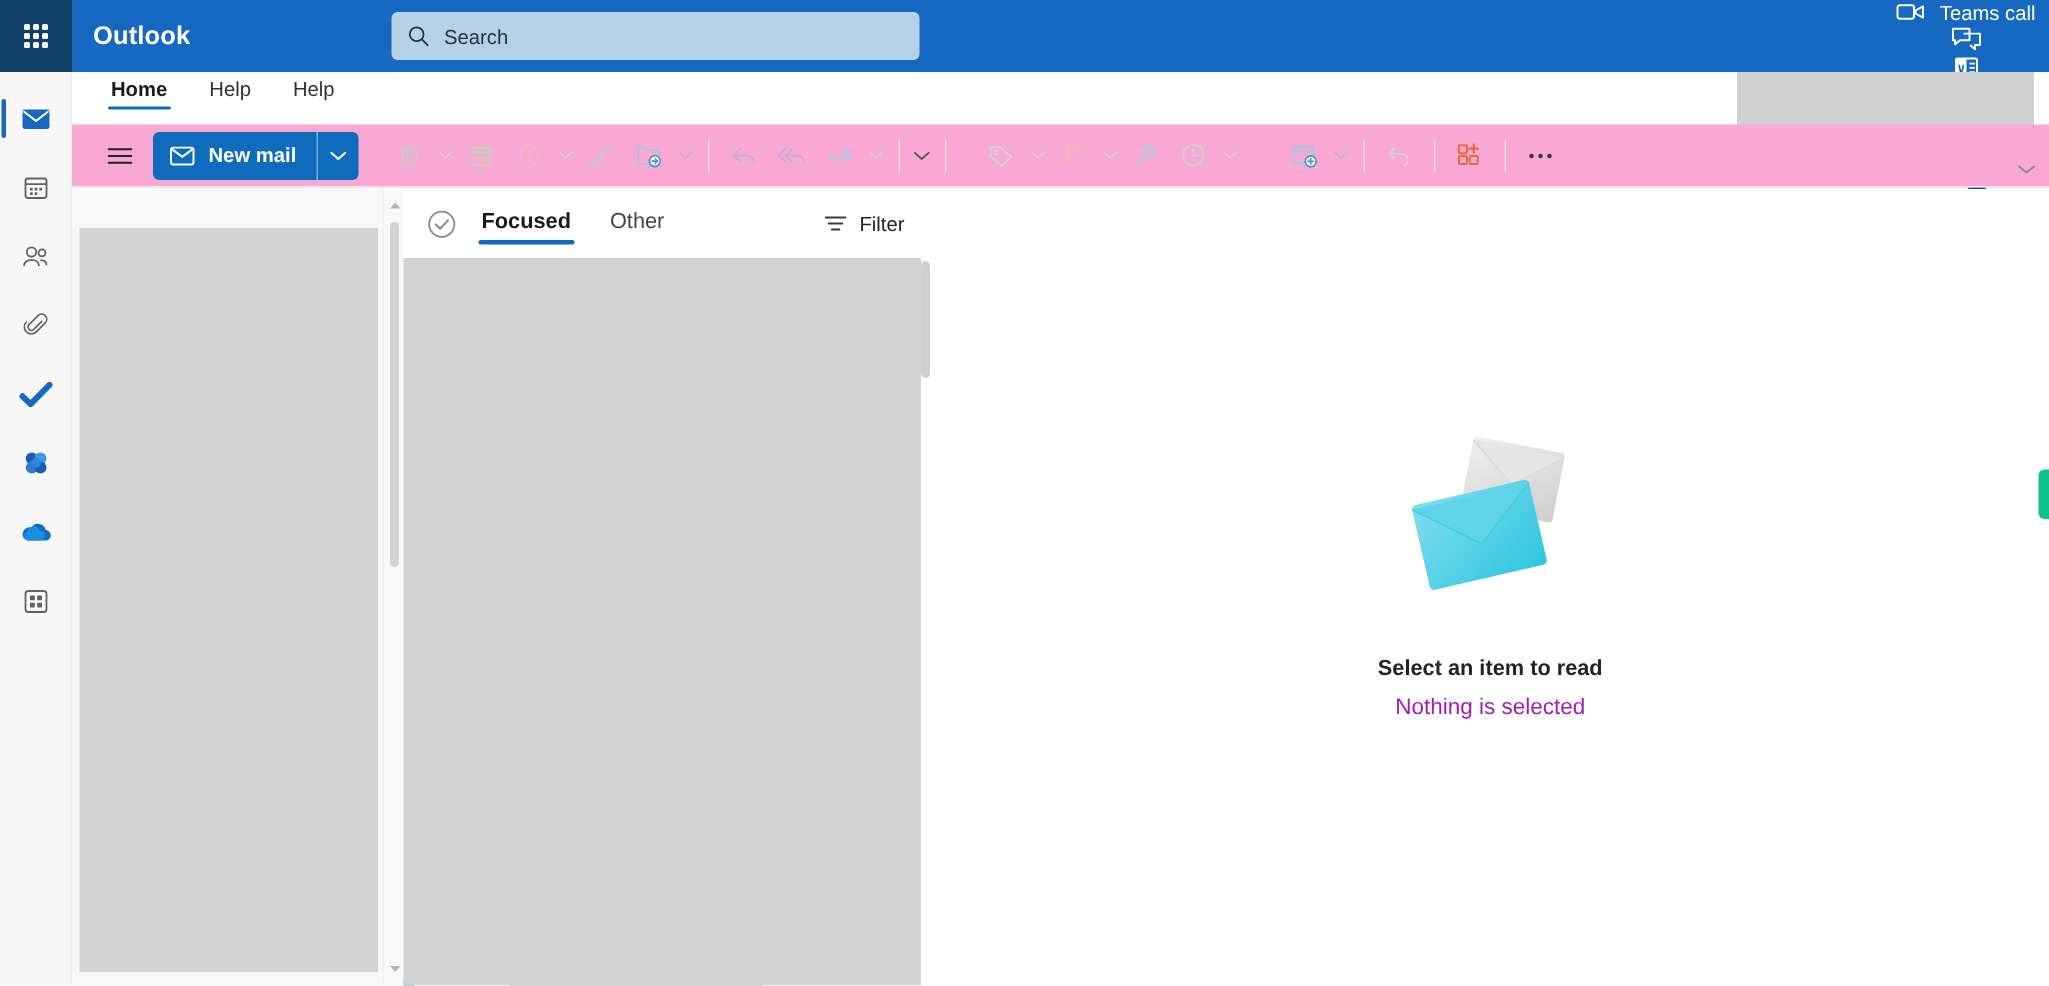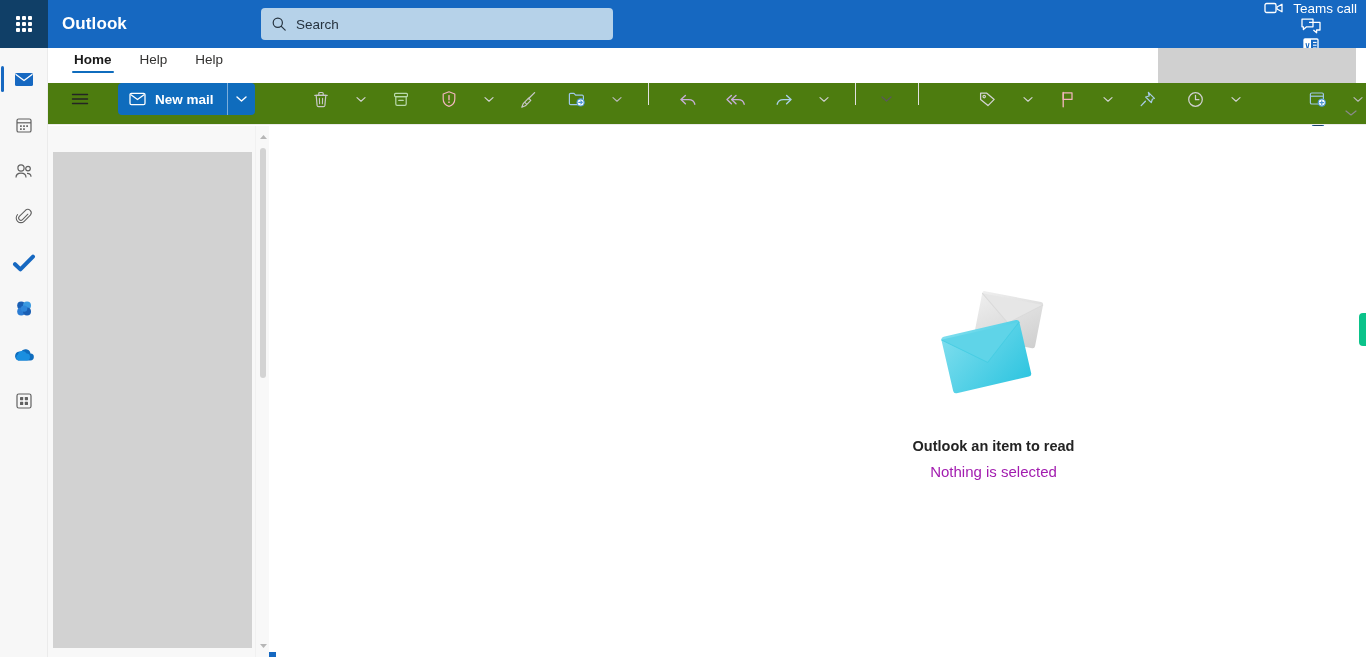--- a/index.html
+++ b/index.html
@@ -101,22 +101,22 @@
     height: 2.5px; background: #0f6cbd; border-radius: 2px;
   }
   .tab-skeleton {
     position: absolute; left: 1158px; top: 48px;
     width: 198px; height: 37px; background: #d0d0d0;
   }
 
   
   .toolbar {
     position: absolute; left: 48px; top: 83px; width: 1318px; height: 42px;
-    background: #4d7c0f; border-bottom: 1px solid #ebebeb;
-    display: flex; padding-left: 16px; gap: 16px;
+    background: #f9a8d4; border-bottom: 1px solid #ebebeb;
+    display: flex; align-items: center; padding-left: 16px; gap: 0;
   }
   .tb-icon {
     width: 32px; height: 32px; display: flex; align-items: center;
     justify-content: center; cursor: pointer; border-radius: 4px;
     flex: 0 0 auto;
   }
   .tb-caret {
     width: 16px; height: 32px; display: flex; align-items: center;
     justify-content: center; cursor: pointer; flex: 0 0 auto;
   }
@@ -642,20 +642,46 @@
     </div>
     <div class="sb-thumb"></div>
     <div class="sb-arrow down">
       <svg width="9" height="6" viewBox="0 0 9 6">
         <path d="M4.5 5L1 1h7z" fill="#b6b6b6"></path>
       </svg>
     </div>
   </div>
   <div class="blue-dot"></div>
 
+  <div class="msglist">
+    <div class="msglist-head">
+      <div class="sel-all">
+        <svg width="21" height="21" viewBox="0 0 21 21">
+          <circle cx="10.5" cy="10.5" r="8.4" fill="none" stroke="#8a8a8a" stroke-width="1.2"></circle>
+          <path d="M6.6 10.7l2.8 2.8 5.2-5.6" fill="none" stroke="#8a8a8a" stroke-width="1.35" stroke-linecap="round" stroke-linejoin="round"></path>
+        </svg>
+      </div>
+      <div class="pivot active">Focused</div>
+      <div class="pivot">Other</div>
+      <div class="filter-btn">
+        <svg width="16" height="14" viewBox="0 0 16 14">
+          <g stroke="#3a3a3a" stroke-width="1.3" stroke-linecap="round">
+            <line x1="1.5" y1="3" x2="14.5" y2="3"></line>
+            <line x1="3.5" y1="7" x2="12.5" y2="7"></line>
+            <line x1="5.5" y1="11" x2="10.5" y2="11"></line>
+          </g>
+        </svg>
+        <span>Filter</span>
+      </div>
+    </div>
+    <div class="msglist-skeleton"></div>
+    <div class="ml-scroll">
+      <div class="ml-thumb"></div>
+    </div>
+  </div>
 
   <div class="reading-pane">
     <div class="empty-state">
       <svg class="empty-art" viewBox="0 0 150 140">
         <defs>
           <linearGradient id="greyEnv" x1="0" y1="0" x2="1" y2="1">
             <stop offset="0%" stop-color="#efefef"></stop>
               <stop offset="100%" stop-color="#cfcfcf"></stop>
           </linearGradient>
           <linearGradient id="cyanEnv" x1="0" y1="0" x2="1" y2="1">
@@ -669,19 +695,19 @@
           <path d="M57 18.5 L88 43 L119 18.5 Z" fill="#e6e6e6"></path>
           <path d="M57 18.5 L88 43 L119 18.5" fill="none" stroke="#dadada" stroke-width="1"></path>
         </g>
 
         <g transform="rotate(-13 70 75)">
           <rect x="27" y="47" width="80" height="58" rx="3" fill="url(#cyanEnv)"></rect>
           <path d="M27 49.5 L67 82 L107 49.5 Z" fill="#5fd4e8"></path>
           <path d="M27 49.5 L67 82 L107 49.5" fill="none" stroke="#47cde3" stroke-width="1"></path>
         </g>
       </svg>
-      <div class="empty-title">Outlook an item to read</div>
+      <div class="empty-title">Select an item to read</div>
       <div class="empty-sub">Nothing is selected</div>
     </div>
   </div>
 
   <div class="green-tab"></div>
 </div>
 
 </body></html>

